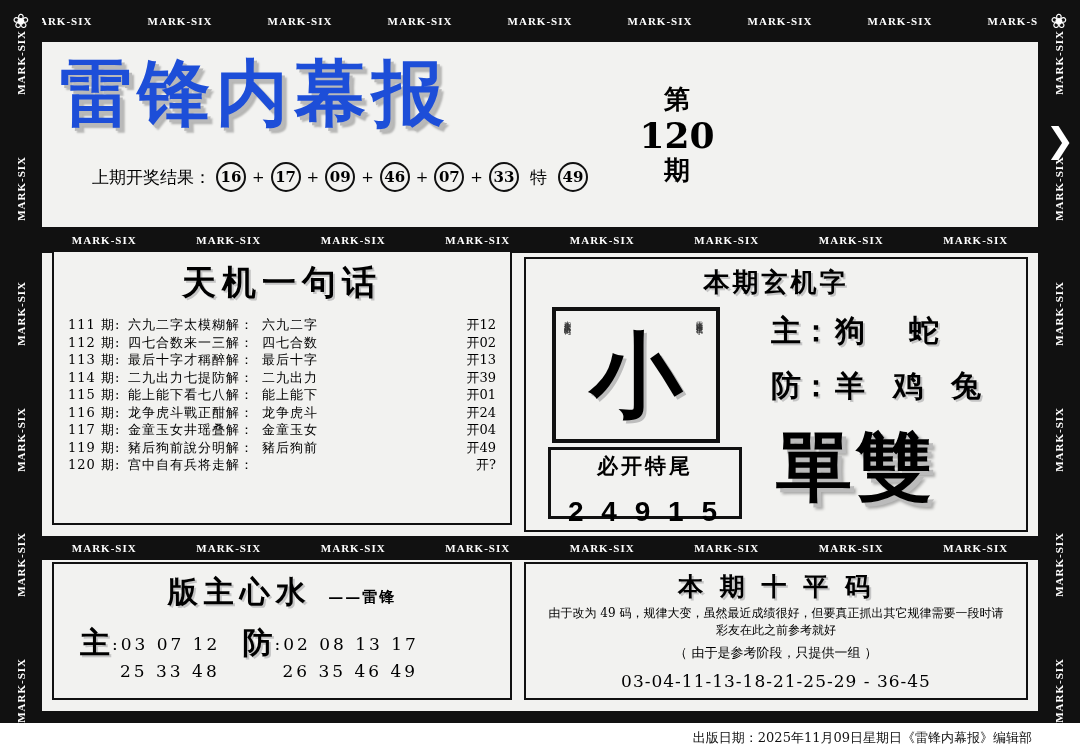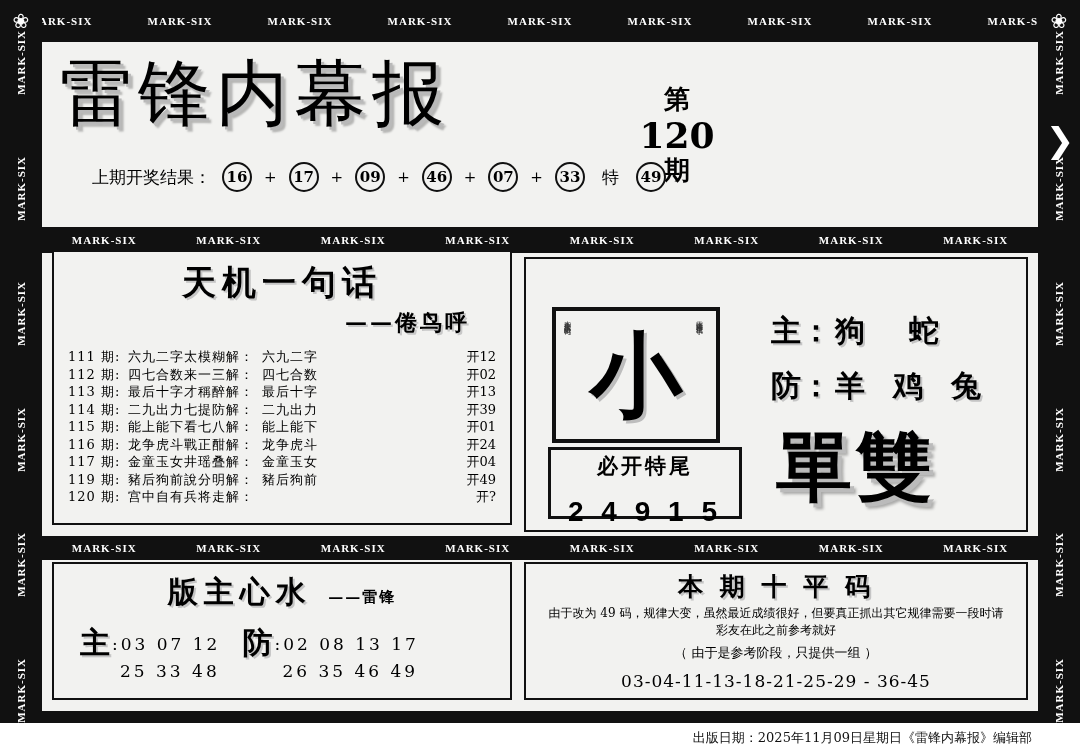--- a/index.html
+++ b/index.html
@@ -65,41 +65,41 @@
     font-family:"Liberation Serif","DejaVu Serif",serif;font-weight:bold;font-size:11px;
     display:flex;align-items:center;justify-content:space-around;letter-spacing:1px;
   }
 
   
   .masthead{
     position:absolute;left:18px;top:10px;width:560px;height:110px;
   }
   .masthead .title{
     font-family:"DejaVu Serif","Liberation Serif",serif;
-    font-weight:normal;
+    font-weight:bold;
     font-size:72px;
     letter-spacing:6px;
-    color:#000000;
+    color:#1d4ed8;
     text-shadow:3px 3px 0 #b9b9b9, 5px 5px 2px rgba(0,0,0,.25);
     line-height:1.15;
     white-space:nowrap;
   }
   .issue{
     position:absolute;left:595px;top:40px;width:80px;
     text-align:center;
     font-family:"DejaVu Serif","Liberation Serif",serif;
   }
   .issue .lab{font-size:26px;font-weight:bold;}
   .issue .num{font-size:36px;font-weight:bold;line-height:1;}
   .issue .lab2{font-size:26px;font-weight:bold;}
 
   .lastdraw{
     position:absolute;left:50px;top:120px;
     font-family:"DejaVu Serif","Liberation Serif",serif;
-    font-size:17px;white-space:nowrap;display:flex;align-items:center;gap:10px;
+    font-size:17px;white-space:nowrap;display:flex;align-items:center;gap:4px;
   }
   .ball{
     display:inline-flex;align-items:center;justify-content:center;
     width:26px;height:26px;border:2px solid #111;border-radius:50%;
     font-size:15px;font-weight:bold;margin:0 1px;
     background:#f2f2f0;
   }
   .plus{font-size:15px;margin:0 1px;}
 
   .credits{
@@ -217,22 +217,22 @@
     font-family:"DejaVu Serif","Liberation Serif",serif;
   }
   .zf-right .line{
     display:flex;align-items:center;font-size:30px;font-weight:bold;
     text-shadow:2px 2px 0 #c5c5c5;margin-bottom:14px;
   }
   .zf-right .line .k{width:64px;}
   .zf-right .line .v{display:flex;gap:44px;}
   .zf-right .line.def .v{gap:28px;}
   .ds{
-    position:absolute;left:250px;top:176px;
-    font-family:Liberation Mono, monospace;
+    position:absolute;left:250px;top:170px;
+    font-family:Liberation Sans, sans-serif;
     font-size:76px;font-weight:bold;letter-spacing:4px;line-height:1;
     text-shadow:4px 4px 0 #bbb, 6px 6px 3px rgba(0,0,0,.3);
   }
 
   .col-right2{
     position:absolute;left:482px;top:520px;width:504px;height:138px;
     border:2px solid #111;border-top:2px solid #111;background:#f2f2f0;box-sizing:border-box;
     text-align:center;
   }
   .sp-title{
@@ -354,21 +354,20 @@
       <span>MARK-SIX</span>
       <span>MARK-SIX</span>
       <span>MARK-SIX</span>
       <span>MARK-SIX</span>
       <span>MARK-SIX</span>
       <span>MARK-SIX</span>
     </div>
 
     <div class="col-left">
       <div class="tj-title">天机一句话</div>
-      <div class="tj-sub">——倦鸟呼</div>
       <div class="rows">
         <div class="row">
           <span class="r-no">111 期:</span>
           <span class="r-txt">六九二字太模糊解：</span>
           <span class="r-ans">六九二字</span>
           <span class="r-open">开12</span>
         </div>
         <div class="row">
           <span class="r-no">112 期:</span>
           <span class="r-txt">四七合数来一三解：</span>
@@ -439,20 +438,21 @@
           <span class="lbl">防</span>
           <span class="nums">
             <span>:</span><span>02  08  13  17</span><br>
             <span style="margin-left:8px">26  35  46  49</span>
           </span>
         </div>
       </div>
     </div>
 
     <div class="col-right">
+      <div class="xj-title">本期玄机字</div>
       <div class="xj-box">
         <span class="xj-char">小</span>
       </div>
       <div class="xj-vert">本期玄机字必中特码</div>
       <div class="xj-vert2">雷锋内幕报玄机字</div>
 
       <div class="bkw-box">
         <div class="bkw-t">必开特尾</div>
         <div class="bkw-n">2 4 9 1 5</div>
       </div>

